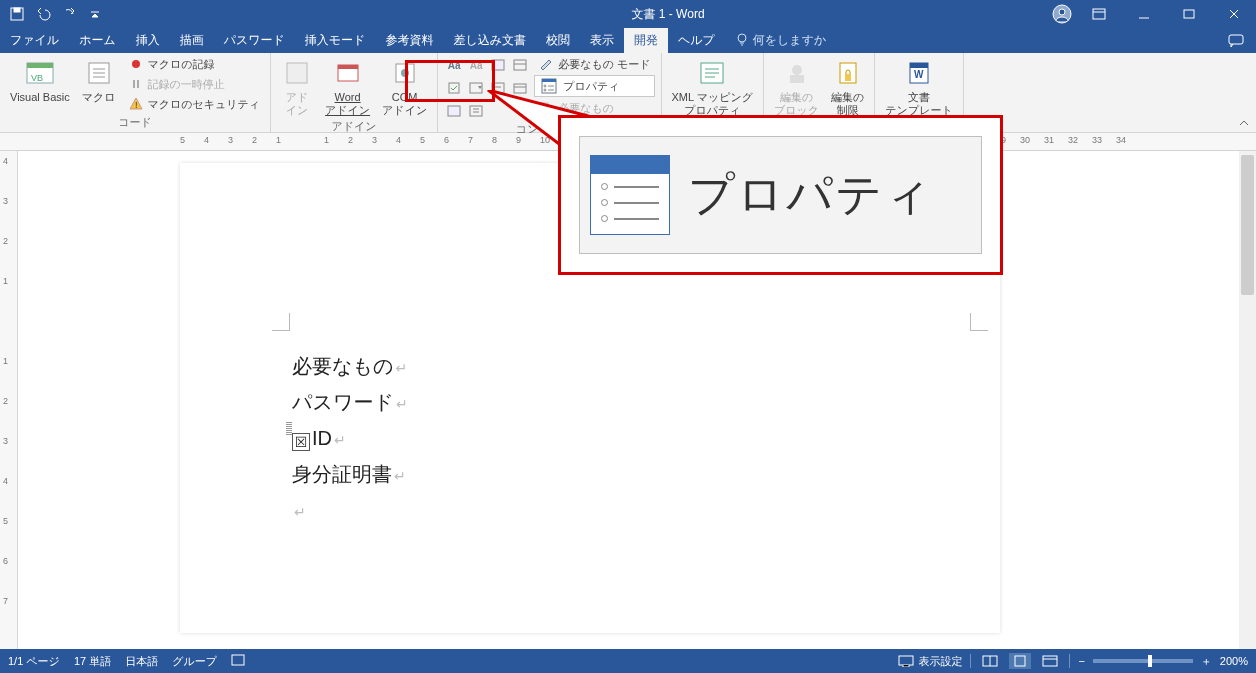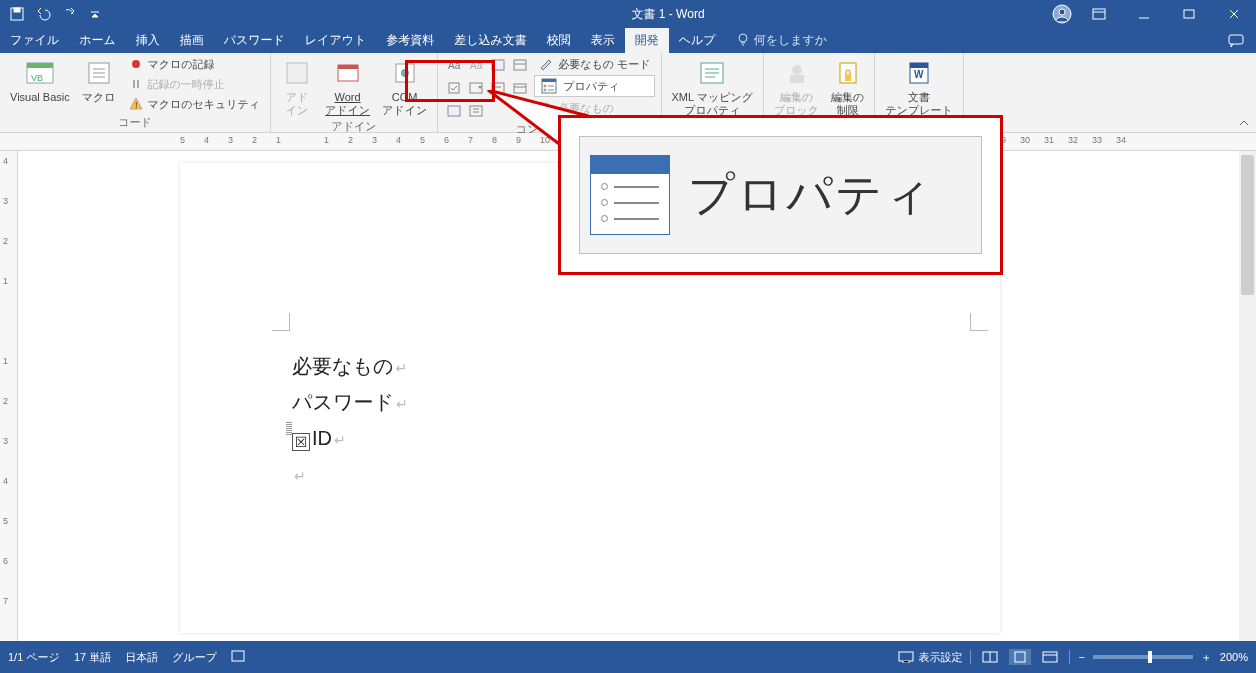--- a/index.html
+++ b/index.html
@@ -76,21 +76,21 @@
   .callout-inner{ position:absolute; left:18px; top:18px; right:18px; bottom:18px; border:1px solid #bfbfbf; background:#f3f3f3; display:flex; align-items:center; padding-left:10px; gap:18px;}
   .callout-inner .bigicon{ width:80px; height:80px; background:#fff; border:1px solid #3a6fb5;}
   .callout-inner .bigicon .bar{height:18px;background:#3a6fb5;}
   .callout-inner .bigicon .line{margin:9px 10px 0 10px; display:flex; align-items:center; gap:6px;}
   .callout-inner .bigicon .line .dot{width:7px;height:7px;border:1.5px solid #888;border-radius:50%;}
   .callout-inner .bigicon .line .seg{flex:1;height:2px;background:#888;}
   .callout-inner .txt{ font-size:46px; font-family:"Meiryo","Yu Gothic",sans-serif; color:#333; letter-spacing:2px;}
   .callout-tri { position:absolute; z-index:19; }
 
   
-  .status { position:absolute; bottom:0; left:0; right:0; height:32px; background:#2a579a; color:#fff; font-size:11px; display:flex; align-items:center; padding:0 8px; gap:14px;text-align:center;}
+  .status { position:absolute; bottom:0; left:0; right:0; height:24px; background:#2a579a; color:#fff; font-size:11px; display:flex; align-items:center; padding:0 8px; gap:14px;text-align:center;}
   .status .right{margin-left:auto; display:flex; align-items:center; gap:8px;}
   .status .viewbtn{width:22px;height:16px;display:flex;align-items:center;justify-content:center;cursor:pointer;}
   .status .slider{width:100px;height:4px;background:#6f93c4;position:relative;}
   .status .slider .knob{position:absolute;left:55px;top:-4px;width:4px;height:12px;background:#fff;}
   .status .divider{width:1px;height:14px;background:#6f93c4;}
 </style>
 </head>
 <body>
 
 <div class="titlebar">
@@ -151,21 +151,21 @@
       </div>
   </div>
 </div>
 
 <div class="tabs">
   <div class="tab">ファイル</div>
   <div class="tab">ホーム</div>
   <div class="tab">挿入</div>
   <div class="tab">描画</div>
   <div class="tab">パスワード</div>
-  <div class="tab">レイアウト</div>
+  <div class="tab">挿入モード</div>
   <div class="tab">参考資料</div>
   <div class="tab">差し込み文書</div>
   <div class="tab">校閲</div>
   <div class="tab">表示</div>
   <div class="tab active">開発</div>
   <div class="tab">ヘルプ</div>
   <div class="tell">
     <span><svg width="14" height="14">
           <circle cx="7" cy="6" r="4" stroke="#cfe0f4" fill="none"></circle>
           <path d="M5 11h4M6 13h2" stroke="#cfe0f4"></path>
@@ -267,21 +267,21 @@
           </div>
         <div class="lbl" style="white-space:pre;">COM
 アドイン</div>
       </div>
     </div>
     <div class="group-label">アドイン</div>
   </div>
 
   <div class="group controls" style="min-width:190px;">
     <div class="group-body">
-      <div class="stack" style="gap:3px;">
+      <div class="stack" style="gap:3px;font-weight:bold;">
         <div class="iconrow">
           <div class="iconcell">
               <span style="font-size:10px;color:#678;">Aa</span>
             </div>
           <div class="iconcell">
               <span style="font-size:10px;color:#aaa;">Aa</span>
             </div>
           <div class="iconcell">
               <svg width="14" height="12">
                 <rect x="1" y="1" width="12" height="10" stroke="#888" fill="#eef"></rect>
@@ -504,20 +504,21 @@
   <div class="page">
     <div class="crop-tl"></div>
     <div class="crop-tr"></div>
     <div class="content">
       <div class="row"><span>必要なもの</span><span class="pm">↵</span></div>
       <div class="row"><span>パスワード</span><span class="pm">↵</span></div>
       <div class="row">
         <span class="cb-grip"></span>
         <span class="cb">☒</span><span>ID</span><span class="pm">↵</span>
       </div>
+      <div class="row"><span>身分証明書</span><span class="pm">↵</span></div>
       <div class="row"><span class="pm">↵</span></div>
     </div>
   </div>
 
   <div class="vscroll">
     <div class="thumb"></div>
   </div>
 </div>
 
 <svg class="callout-tri" style="left:470px; top:90px;" width="120" height="90">

